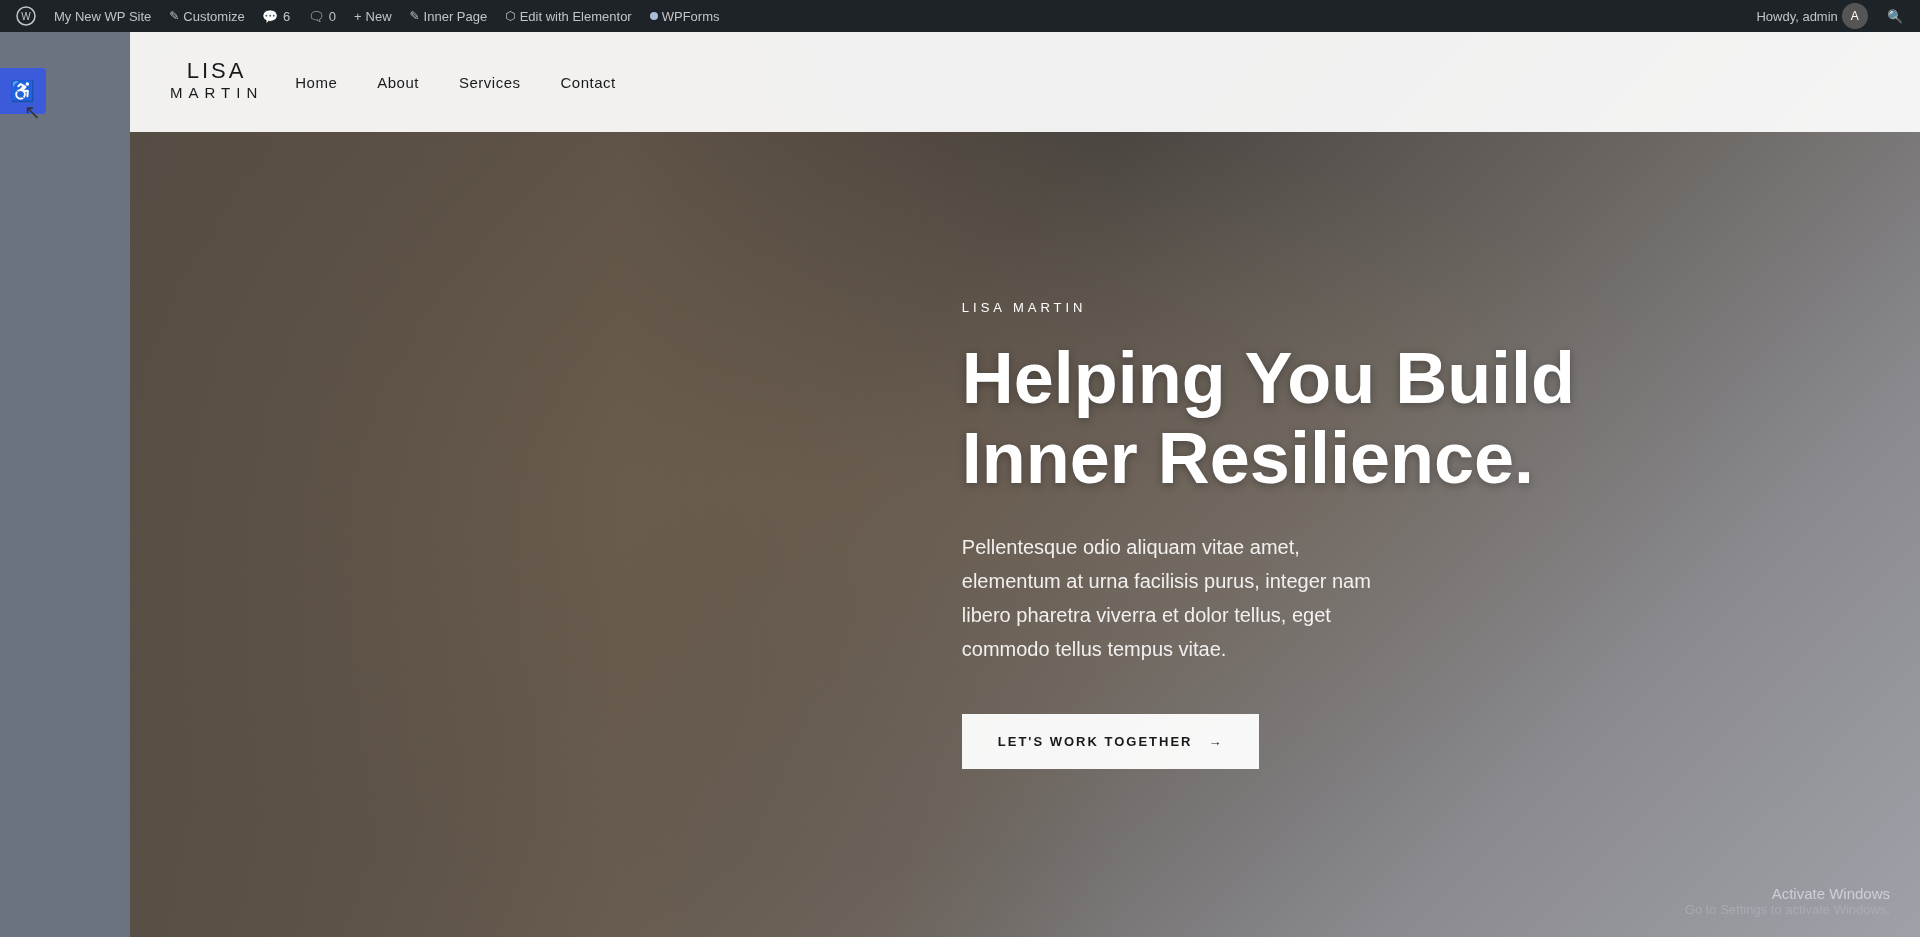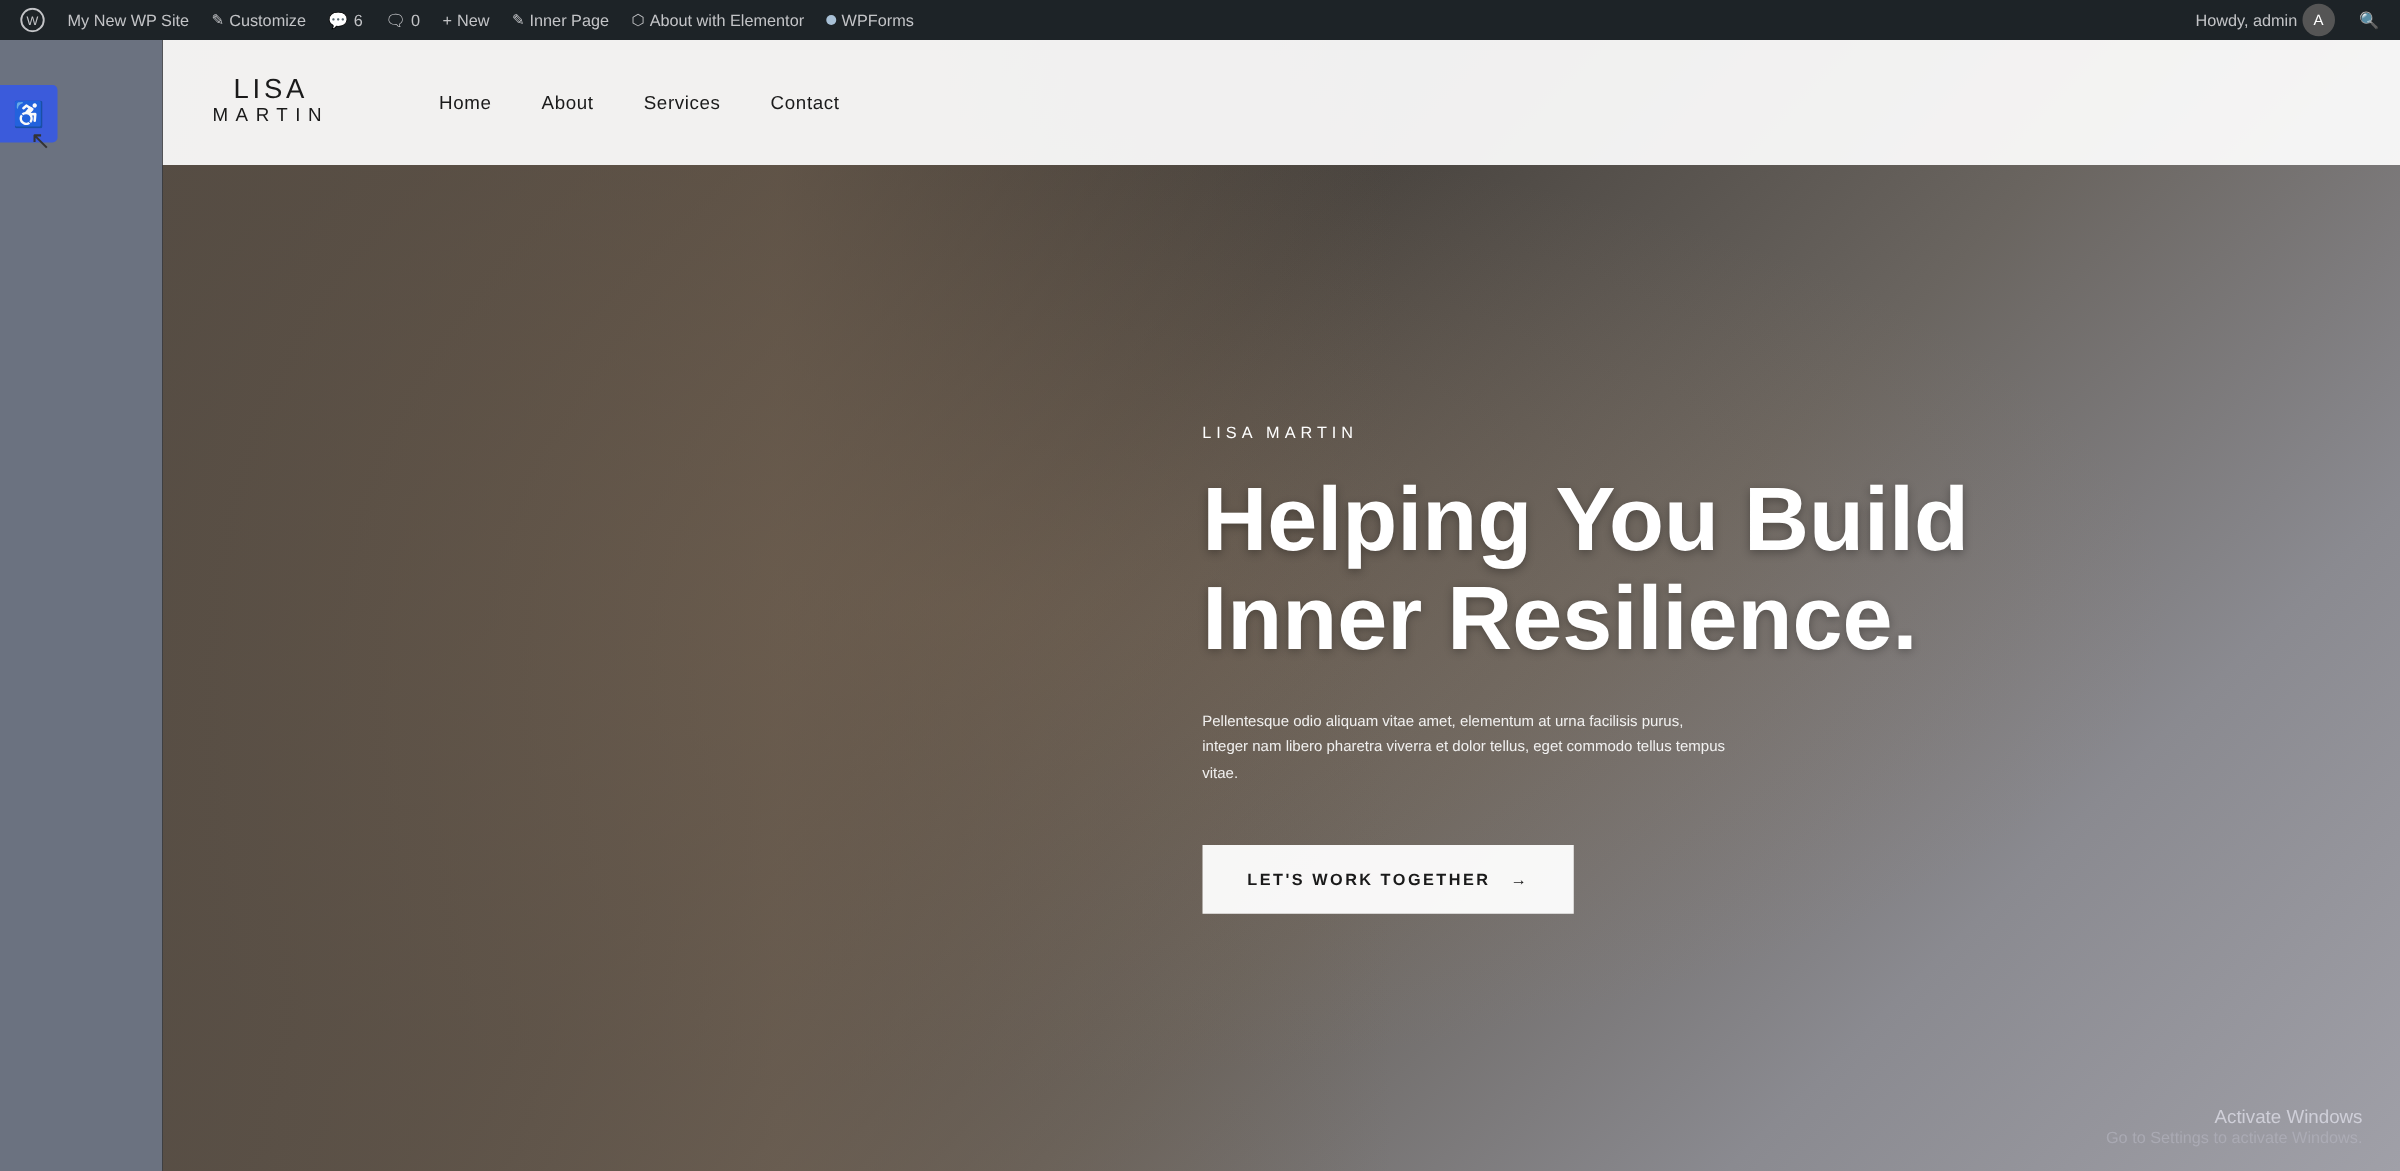--- a/index.html
+++ b/index.html
@@ -139,21 +139,21 @@
       align-items: center;
       padding: 0 40px;
       background: rgba(255,255,255,0.92);
       z-index: 50;
     }
 
     #site-logo {
       display: flex;
       flex-direction: column;
       align-items: center;
-      margin-right: 88px;
+      margin-right: 32px;
     }
     #site-logo .logo-name {
       font-size: 22px;
       font-weight: 400;
       letter-spacing: 3px;
       color: #1a1a1a;
       line-height: 1;
     }
     #site-logo .logo-surname {
       font-size: 15px;
@@ -230,21 +230,21 @@
     #hero-headline {
       font-size: 72px;
       font-weight: 700;
       line-height: 1.1;
       color: #ffffff;
       margin-bottom: 32px;
       text-shadow: 0 2px 8px rgba(0,0,0,0.3);
     }
 
     #hero-description {
-      font-size: 12px;
+      font-size: 20px;
       line-height: 1.7;
       color: rgba(255,255,255,0.9);
       max-width: 420px;
       margin-bottom: 48px;
     }
 
     #lets-work-btn {
       display: inline-flex;
       align-items: flex-start;
       gap: 16px;
@@ -308,21 +308,21 @@
     <span>New</span>
   </div>
 
   <div class="admin-bar-item">
     <span style="font-size:12px;">✎</span>
     <span>Inner Page</span>
   </div>
 
   <div class="admin-bar-item">
     <span style="font-size:12px;">⬡</span>
-    <span>About with Elementor</span>
+    <span>Edit with Elementor</span>
   </div>
 
   <div class="admin-bar-item">
     <span style="width:8px;height:8px;background:#a8c0d6;border-radius:50%;display:inline-block;"></span>
     <span>WPForms</span>
   </div>
 
   <div class="admin-bar-right">
     <div class="admin-bar-item">
       <span>Howdy, admin</span>

